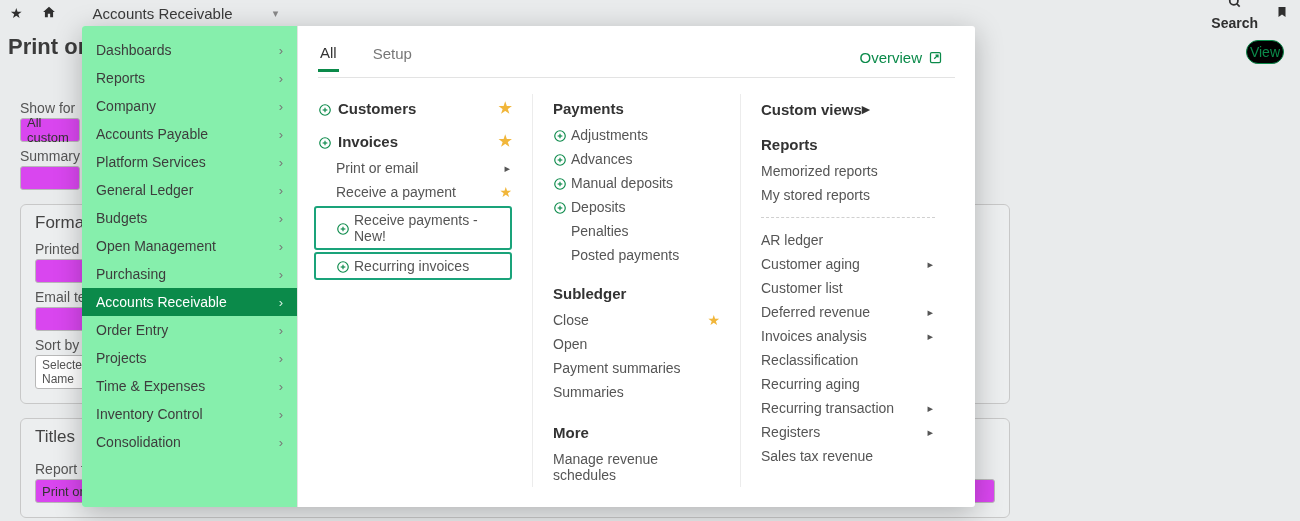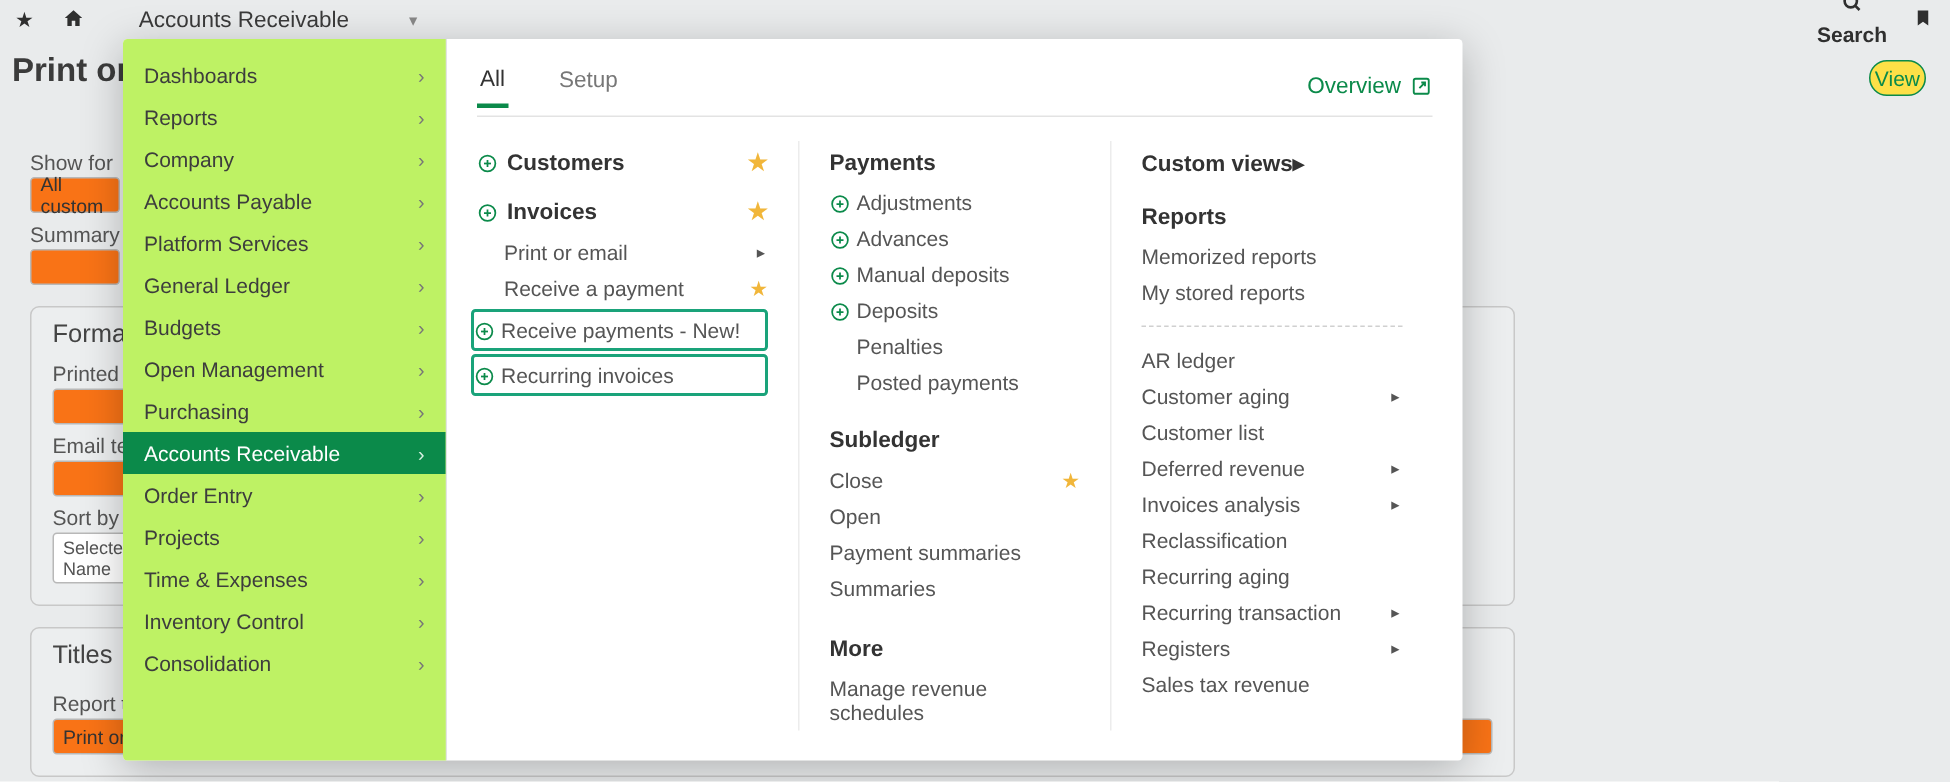--- a/index.html
+++ b/index.html
@@ -31,40 +31,40 @@
   font-weight: 600;
   color: #3b3b3b;
   padding: 8px 8px 2px 8px;
 }
 .bg-form {
   padding: 8px 20px;
   color:#545454;
   filter: grayscale(0);
 }
 .bg-form .lbl { display:block; font-size: 14px; color:#555; margin-top:6px; margin-bottom:2px;}
-.bg-form .inp { height:24px; border:1px solid #b8b8b8; border-radius:3px; background:#f97316; padding:2px 6px; font-size:13px; display:flex; align-items:center; color:#333;}
+.bg-form .inp { height:24px; border:1px solid #b8b8b8; border-radius:3px; background:#d946ef; padding:2px 6px; font-size:13px; display:flex; align-items:center; color:#333;}
 .section-box { border:1px solid #c8c8c8; border-radius:6px; background:#eceeef; margin-top:14px; padding:8px 14px 14px 14px; }
 .section-box .title { font-size:17px; color:#444; margin-bottom:8px;}
 .grid3 { display:flex; gap:40px; margin-top:8px;}
 .grid3 > div { flex:1; }
 .megamenu {
   position: absolute;
   top: 26px;
   left: 82px;
   width: 893px;
   background: #fff;
   border-radius: 3px;
   box-shadow: 0 6px 28px rgba(0,0,0,.25);
   display: flex;
   z-index: 100;
   font-size: 14px;
 }
 .megamenu .sidecol {
   width: 216px;
-  background: #bef264;
+  background: #86efac;
   border-right: 1px solid #e3e3e3;
   border-radius: 3px 0 0 3px;
   padding-top: 10px;
   padding-bottom: 10px;
 }
 .sidecol .srow {
   display: flex;
   align-items: center;
   justify-content: space-between;
   padding: 6px 14px;
@@ -96,21 +96,21 @@
   font-size:15px;
   cursor:pointer;
 }
 .tabsrow .tab.active {
   color:#333;
   font-weight:500;
   border-bottom:3px solid #0b8a4a;
 }
 .tabsrow .overview {
   position:absolute;
-  right:0;
+  right:12px;
   color:#0b8a4a;
   display:flex;
   align-items:center;
   gap:6px;
   font-size:15px;
 }
 .cols3 { display:flex; gap:0; margin-top:16px;}
 .cols3 .col { padding-right:20px; }
 .cols3 .col.c1 { width:215px; border-right:1px solid #ececec;}
 .cols3 .col.c2 { width:208px; padding-left:20px; border-right:1px solid #ececec;}
@@ -140,28 +140,28 @@
 .link-row .star { color:#f1b63a; position:absolute; right:0; }
 .link-row .chev { position:absolute; right:2px; color:#555; font-size:11px;}
 .link-row .add {
   position:absolute; left:0;
   color:#0b8a4a;
 }
 .svg-plus { width:14px; height:14px; display:inline-block; vertical-align:middle;}
 .hbox1, .hbox2 {
   border: 2px solid #1aa37a;
   border-radius:3px;
-  margin-left:-4px; padding-left:0; padding-right:4px;
+  margin-left:-4px; padding-left:20px; padding-right:4px;
 }
 .hbox1 { margin-top:2px; }
 .hbox2 { margin-top:2px; }
 .hr { border: none; border-top: 1px dashed #d0d0d0; margin:10px 0;}
 .view-btn {
   position:absolute; right:16px; top:40px;
-  border:1px solid #0b8a4a; color:#0b8a4a; background:#fde047;
+  border:1px solid #0b8a4a; color:#0b8a4a; background:#000000;
   padding:3px 3px; border-radius:16px; font-size:14px; font-weight:500;text-align:center;
 }
 .pad-arrow { font-size:11px; color:#888;}
 </style>
 </head>
 <body>
 
 <div class="topbar">
   <div class="left">
     <span class="icon">★</span>

